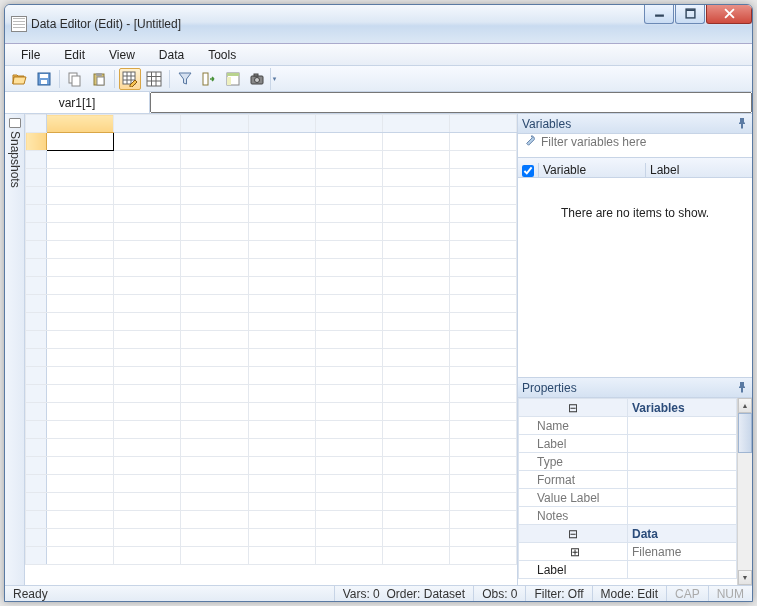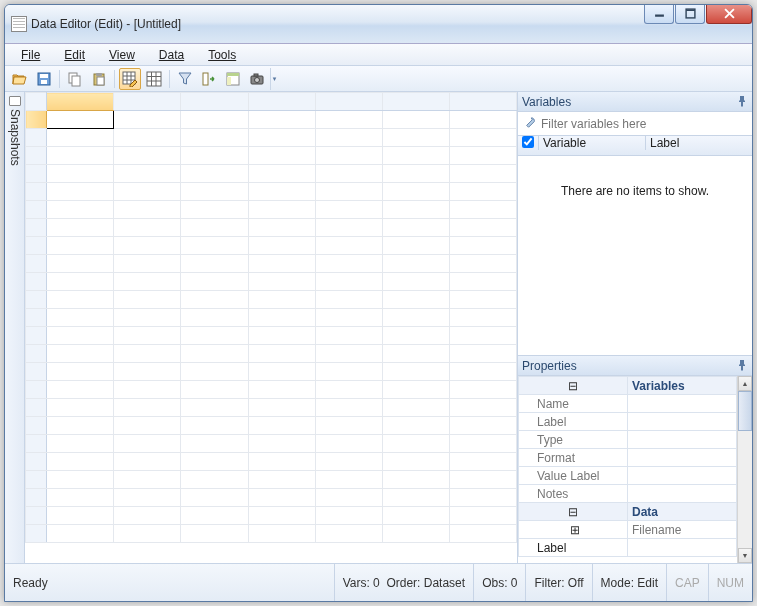--- a/index.html
+++ b/index.html
@@ -7,21 +7,21 @@
   .window { width: 749px; height: 598px; background: #eef3fa; border: 1px solid #5a7aa3; border-radius: 6px 6px 0 0; box-shadow: 0 0 8px rgba(0,0,0,0.3); display: flex; flex-direction: column; overflow: hidden; }
   .titlebar { height: 39px; background: linear-gradient(to bottom, #f4f8fd 0%, #dde8f5 45%, #c9dbf0 55%, #dce8f5 100%); display: flex; align-items: center; padding: 0 2px 0 6px; border-bottom: 1px solid #aac; position: relative; }
   .title-icon { width: 16px; height: 16px; background: #fff; border: 1px solid #888; display: inline-block; margin-right: 4px; position: relative; }
   .title-icon::before { content: ""; position: absolute; left: 1px; right: 1px; top: 1px; bottom: 1px; background: repeating-linear-gradient(to bottom, #bbb 0 1px, transparent 1px 3px); }
   .title-text { color: #2b2b2b; }
   .winbtns { position: absolute; right: 0; top: -1px; display: flex; }
   .winbtn { width: 30px; height: 20px; margin-left: 1px; border: 1px solid #6b89b5; border-top: none; border-radius: 0 0 3px 3px; background: linear-gradient(to bottom, #eef5ff, #c9dcf3); display: flex; align-items: center; justify-content: center; color: #32465d; }
   .winbtn.close { width: 46px; background: linear-gradient(to bottom, #e9938a, #cf4b3e); border-color: #943029; color: #fff; }
   .winbtn svg { width: 11px; height: 11px; }
   .menubar { height: 22px; background: linear-gradient(to bottom, #f9fbfe, #e8eef7); border-bottom: 1px solid #c7d4e6; display: flex; align-items: center; padding: 0 6px; gap: 4px; }
-  .menuitem { padding: 16px 10px; color: #222; cursor: default; text-decoration: underline; }
+  .menuitem { padding: 16px 10px; color: #222; cursor: default; }
   .toolbar { height: 26px; background: linear-gradient(to bottom, #f7faff, #e5edf7); border-bottom: 1px solid #c7d4e6; display: flex; align-items: center; padding: 0 4px; gap: 2px; }
   .tbtn { width: 22px; height: 22px; display: flex; align-items: center; justify-content: center; border: 1px solid transparent; border-radius: 2px; cursor: default; }
   .tbtn.active { background: linear-gradient(to bottom, #fef1d2, #fdd99a); border: 1px solid #d9a646; }
   .tbtn svg { width: 16px; height: 16px; }
   .tbsep { width: 1px; height: 18px; background: #c9d6e7; margin: 0 2px; }
   .tdrop { width: 8px; height: 22px; border-left: 1px solid #c9d6e7; display: flex; align-items: center; justify-content: center; color: #5a7aa3; font-size: 7px; }
   .refbar { height: 22px; background: #fff; border-bottom: 1px solid #c7d4e6; display: flex; align-items: center; }
   .refname { width: 145px; text-align: center; color: #222; border-right: 1px solid #c7d4e6; height: 100%; display: flex; align-items: center; justify-content: center; }
   .refval { flex: 1; height: 100%; }
   .mainarea { flex: 1; display: flex; min-height: 0; }
@@ -36,36 +36,36 @@
   .grid .corner { background: #eff4fb; }
   .grid .colhdr.sel { background: linear-gradient(to bottom, #ffe7ad, #fcd585); border-bottom: 1px solid #d9a646; }
   .grid .rowhdr.sel { background: linear-gradient(to right, #ffe7ad, #fcd585); border-right: 1px solid #d9a646; }
   .grid .cell.sel { border: 1px solid #000; background: #fff; }
   .rightpanels { width: 234px; display: flex; flex-direction: column; background: #fff; gap: 12px; }
   .panel { display: flex; flex-direction: column; min-height: 0; }
   .panel.vars { flex: 1; }
   .panel.props { height: 208px; border-top: 1px solid #c7d4e6; position: relative; }
   .panel-hdr { height: 20px; background: linear-gradient(to bottom, #eaf1fb, #d5e2f2); border-bottom: 1px solid #c7d4e6; display: flex; align-items: center; padding: 0 4px; color: #2b496e; position: relative; }
   .panel-hdr .pin { position: absolute; right: 4px; top: 3px; color: #5a7aa3; width: 12px; height: 12px; }
-  .vars-filter { height: 24px; border-bottom: 1px solid #c7d4e6; display: flex; align-items: center; padding: 0 4px; gap: 4px; }
+  .vars-filter { height: 24px; border-bottom: 1px solid #c7d4e6; display: flex; align-items: flex-end; padding: 8px 4px; gap: 4px; }
   .vars-filter-icon { width: 15px; height: 15px; }
   .vars-filter input { flex: 1; border: none; outline: none; color: #888; font-size: 12px; background: transparent; }
-  .vars-cols { height: 20px; background: linear-gradient(to bottom, #f2f6fd, #e1eaf6); border-bottom: 1px solid #c7d4e6; display: flex; align-items: flex-start; }
+  .vars-cols { height: 20px; background: linear-gradient(to bottom, #f2f6fd, #e1eaf6); border-bottom: 1px solid #c7d4e6; display: flex; align-items: flex-end; }
   .vars-cols .chk { width: 20px; display: flex; align-items: center; justify-content: center; }
   .vars-cols .col { flex: 1; padding-left: 4px; color: #222; border-left: 1px solid #c7d4e6; }
   .vars-empty { flex: 1; display: flex; justify-content: center; padding-top: 28px; color: #222; }
   .props-body { flex: 1; overflow: hidden; display: flex; }
   .props-scroll { flex: 1; overflow-y: auto; }
   .props-table { width: 100%; border-collapse: collapse; }
   .props-table td { height: 18px; border: 1px solid #dbe3ee; padding-left: 4px; color: #777; }
   .props-group td { background: #edf2fa; color: #2b4c7a; font-weight: normal; }
   .props-group .tgl { width: 14px; text-align: center; color: #333; padding: 0; }
   .props-row .key { width: 50%; padding-left: 18px; margin-top: 32px; }
   .props-row.active td { color: #222; }
-  .statusbar { height: 38px; background: linear-gradient(to bottom, #f3f7fc, #e4ecf6); border-top: 1px solid #c7d4e6; display: flex; align-items: center; font-size: 12px; color: #333; }
+  .statusbar { height: 16px; background: linear-gradient(to bottom, #f3f7fc, #e4ecf6); border-top: 1px solid #c7d4e6; display: flex; align-items: center; font-size: 12px; color: #333; }
   .statusbar .cell { padding: 0 8px; border-left: 1px solid #c7d4e6; height: 100%; display: flex; align-items: center; white-space: nowrap; }
   .statusbar .cell:first-child { border-left: none; flex: 1; }
   .statusbar .dim { color: #aaa; }
   input[type=checkbox] { width: 12px; height: 12px; }
   .sbtrack { width: 15px; background: #efefef; border-left: 1px solid #d5d5d5; display: flex; flex-direction: column; }
   .sbarrow { height: 15px; background: linear-gradient(to bottom, #f6f6f6, #e3e3e3); border: 1px solid #c6c6c6; display: flex; align-items: center; justify-content: center; font-size: 7px; color: #555; }
   .sbthumb { flex: 0 0 40px; background: linear-gradient(to right, #e6ecf6, #c9d7ea); border: 1px solid #9fb5d2; margin: 0; }
   .sbspace { flex: 1; }
 </style>
 </head>
@@ -175,20 +175,24 @@
     <div class="tbtn">
       <svg viewBox="0 0 16 16">
           <rect x="2" y="5" width="12" height="8" rx="1" fill="#888" stroke="#444"></rect>
           <circle cx="8" cy="9" r="2.5" fill="#ccc" stroke="#444"></circle>
           <rect x="5" y="3" width="4" height="2" fill="#888" stroke="#444"></rect>
         </svg>
     </div>
     <div class="tdrop">▾</div>
   </div>
 
+  <div class="refbar">
+    <div class="refname">var1[1]</div>
+    <input class="refval" value="" style="">
+  </div>
 
   <div class="mainarea">
 
     <div class="snap-tab">
       <div class="snap-tab-inner">
         <span class="snap-icon"></span>
         <span>Snapshots</span>
       </div>
     </div>
 

